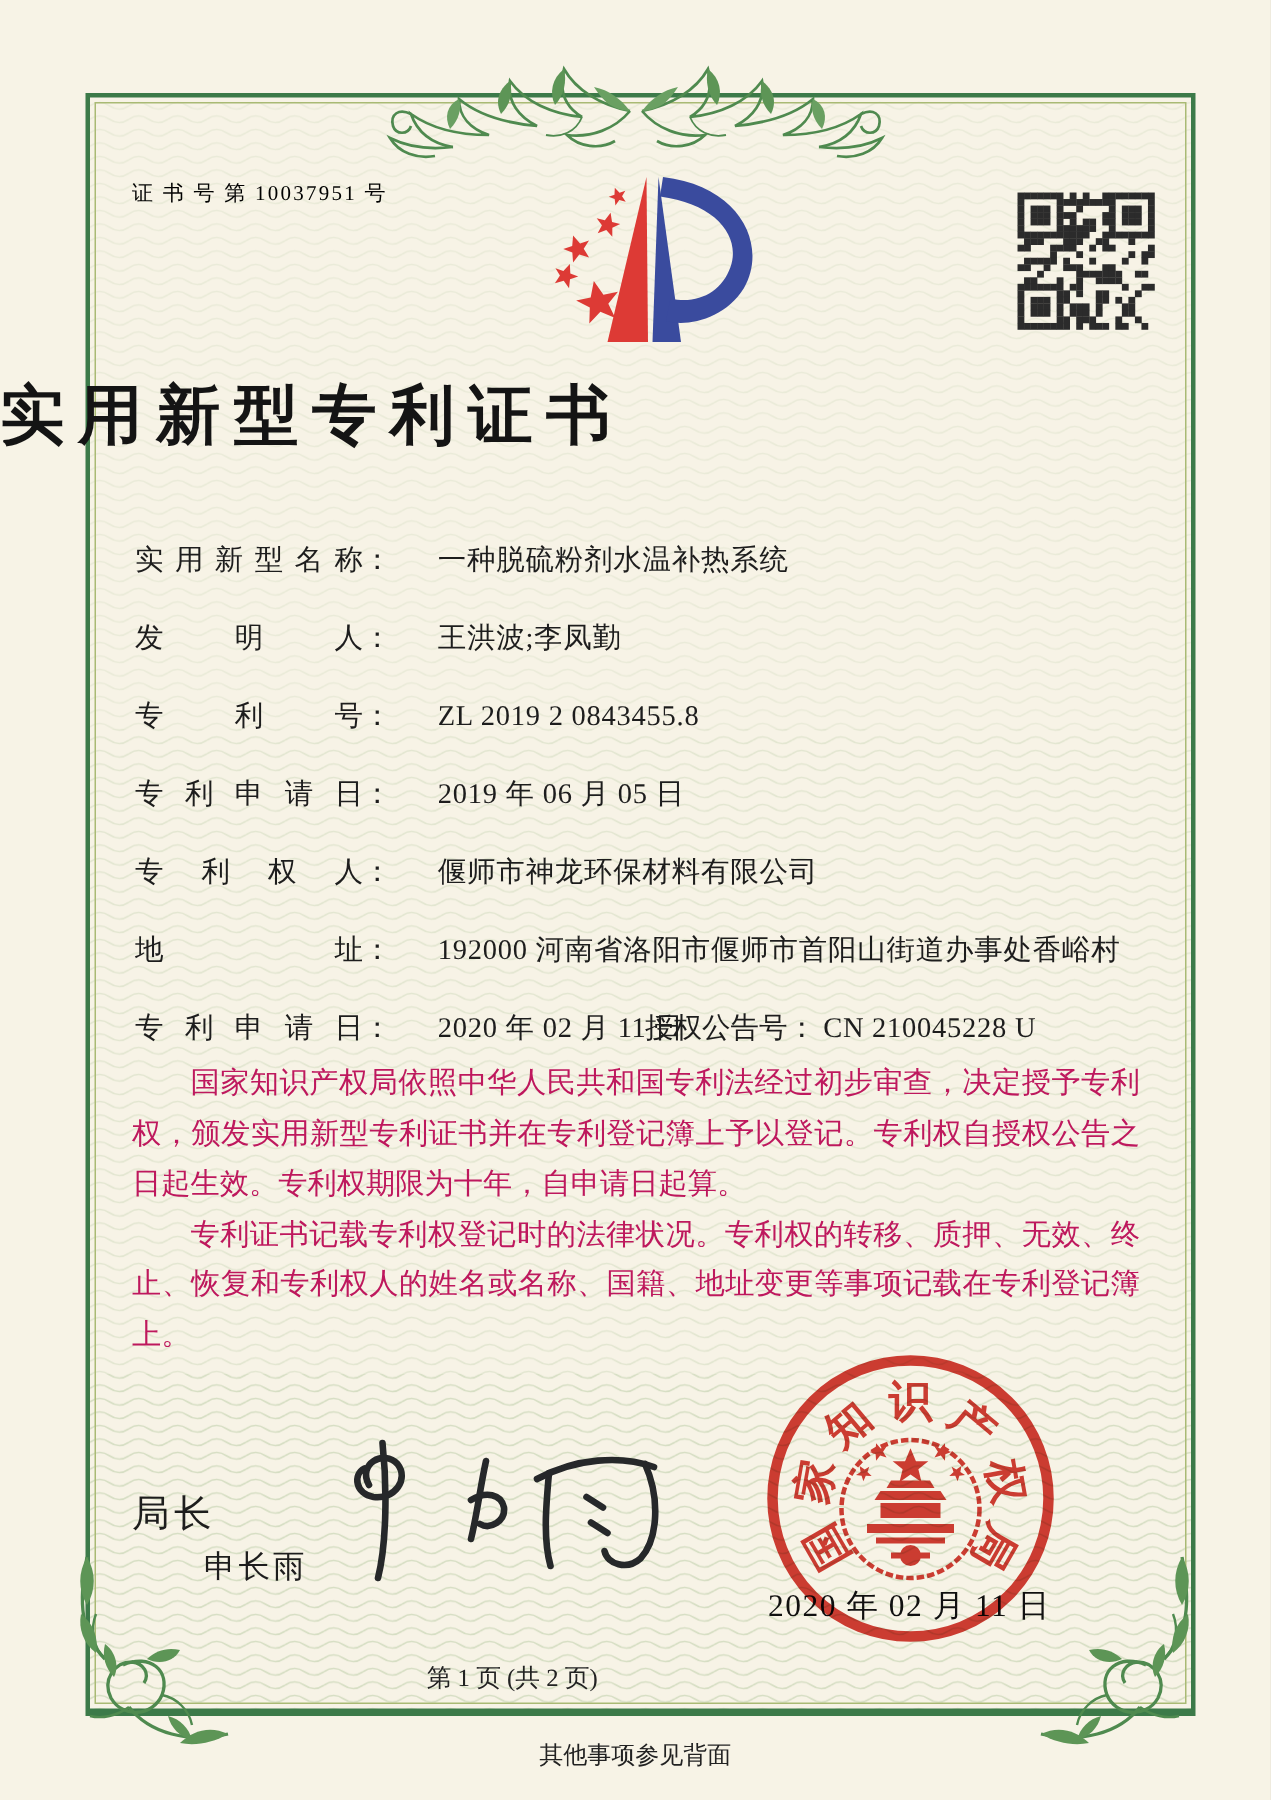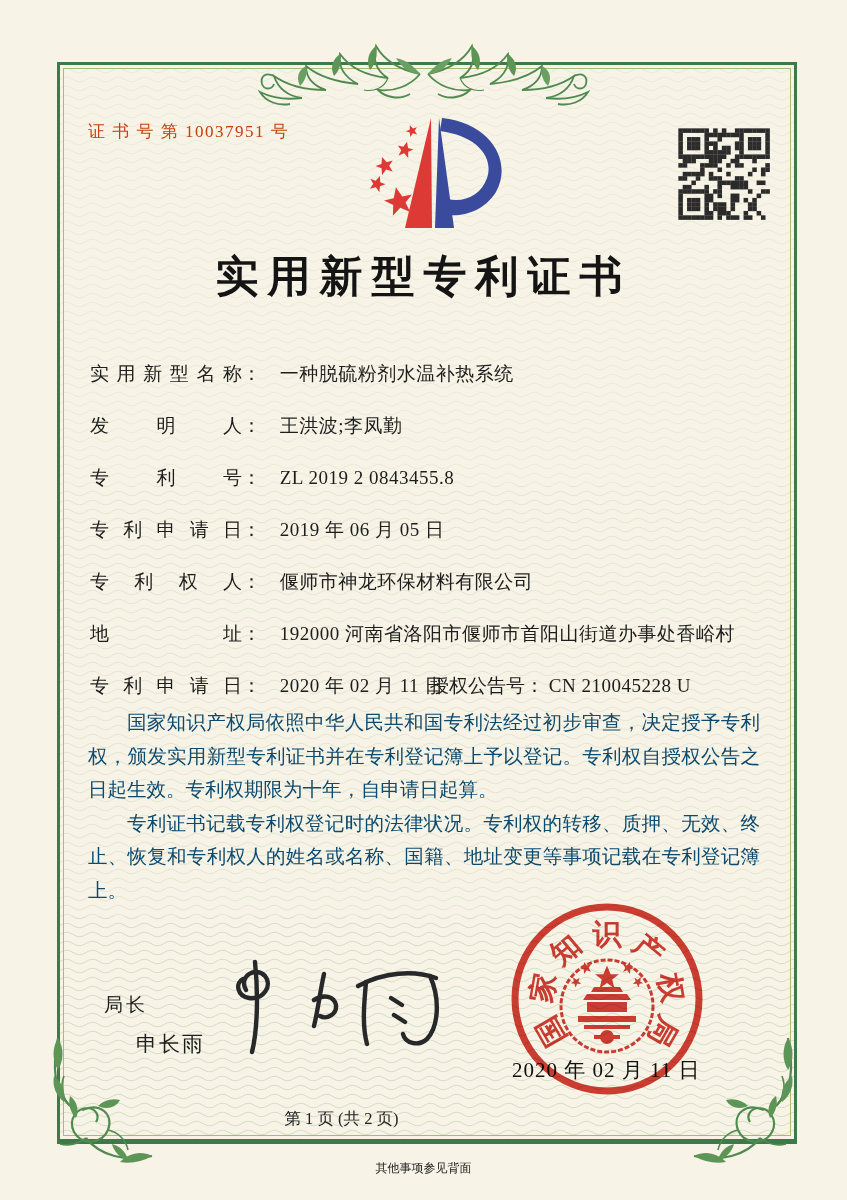--- a/index.html
+++ b/index.html
@@ -10,44 +10,44 @@
   }
   .abs{position:absolute;}
   
   .frame-outer{
     position:absolute;left:57px;top:62px;width:740px;height:1082px;
     border:3px solid #3c7a49;border-bottom-width:5px;box-sizing:border-box;z-index:1;
   }
   .frame-inner{position:absolute;inset:3px;border:1px solid #a9ba74;}
   .waves{position:absolute;left:60px;top:66px;z-index:0;}
   .ornament{z-index:2;}
-  .cert-number{left:88px;top:120px;font-size:17px;letter-spacing:1.5px;color:#c2410c;z-index:3;}
+  .cert-number{left:88px;top:120px;font-size:14px;letter-spacing:1.5px;color:#000000;z-index:3;}
   .logo{left:348px;top:110px;z-index:3;}
   .qr{left:674px;top:124px;z-index:3;}
   .title{
-    left:0;width:847px;top:248px;text-align:center;font-size:43px;font-weight:700;
+    left:0;width:847px;top:248px;text-align:left;font-size:43px;font-weight:700;
     letter-spacing:9px;color:#141414;z-index:3;margin:0;
   }
   .fields{left:90px;top:362px;width:672px;z-index:3;font-size:19px;}
   .field-row{margin-bottom:29px;line-height:23px;white-space:nowrap;}
   .field-label{display:inline-block;width:152px;text-align:justify;text-align-last:justify;vertical-align:top;}
   .field-colon{display:inline-block;vertical-align:top;}
-  .field-value{display:inline-block;margin-left:14px;vertical-align:top;letter-spacing:.5px;}
+  .field-value{display:inline-block;margin-left:26px;vertical-align:top;letter-spacing:.5px;}
   .grant-no{position:absolute;left:340px;top:0;text-align:center;}
   .paragraphs{left:88px;top:706px;width:672px;z-index:3;font-size:19.5px;line-height:33.5px;
-    text-align:justify;color:#0c4a6e;}
+    text-align:justify;color:#be185d;}
   .paragraphs p{margin:0;text-indent:2em;}
-  .officer-title{left:104px;top:992px;font-size:19px;z-index:3;letter-spacing:3px;}
+  .officer-title{left:88px;top:992px;font-size:25px;z-index:3;letter-spacing:3px;}
   .officer-name{left:88px;top:1030px;font-size:21px;z-index:3;letter-spacing:2px;margin-left:48px;}
   .signature{left:218px;top:950px;z-index:3;}
   .seal-date{left:512px;top:1056px;font-size:21px;letter-spacing:1px;color:#101010;z-index:3;}
   .seal{left:504px;top:896px;z-index:4;mix-blend-mode:multiply;opacity:.95;}
   .seal text{font-family:"Liberation Serif","DejaVu Serif",serif;font-weight:700;font-size:29px;fill:#d0342b;}
   .page-note{left:0;width:683px;top:1108px;text-align:center;font-size:16.5px;z-index:3;color:#222;}
-  .back-note{left:0;width:847px;top:1160px;text-align:center;font-size:12px;z-index:3;color:#222;}
+  .back-note{left:0;width:847px;top:1160px;text-align:center;font-size:16px;z-index:3;color:#222;}
 </style>
 </head>
 <body>
 
 <div class="paper">
 
   <svg class="waves" width="734" height="1076">
     <defs>
       <pattern id="wv" width="26" height="9" patternUnits="userSpaceOnUse">
         <path d="M0,4.5 Q6.5,0 13,4.5 T26,4.5" fill="none" stroke="#b8cba4" stroke-width="1"></path>

